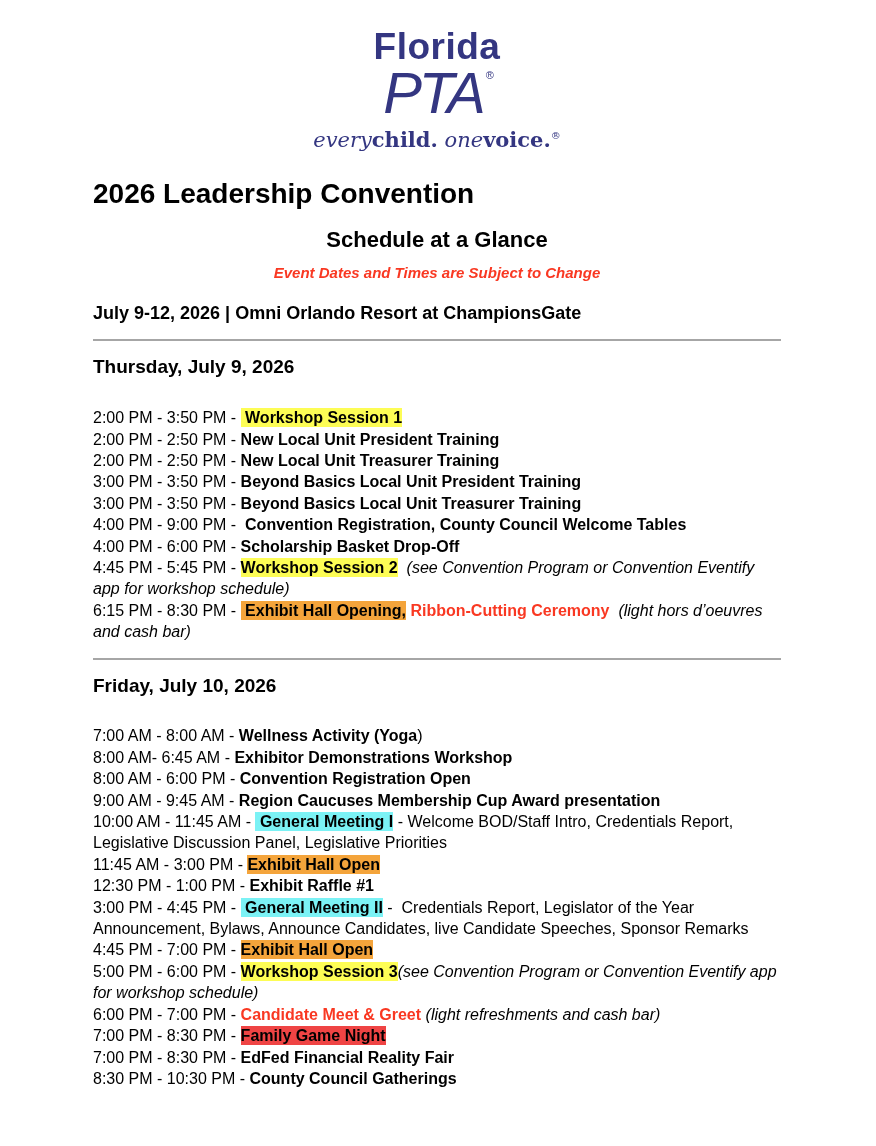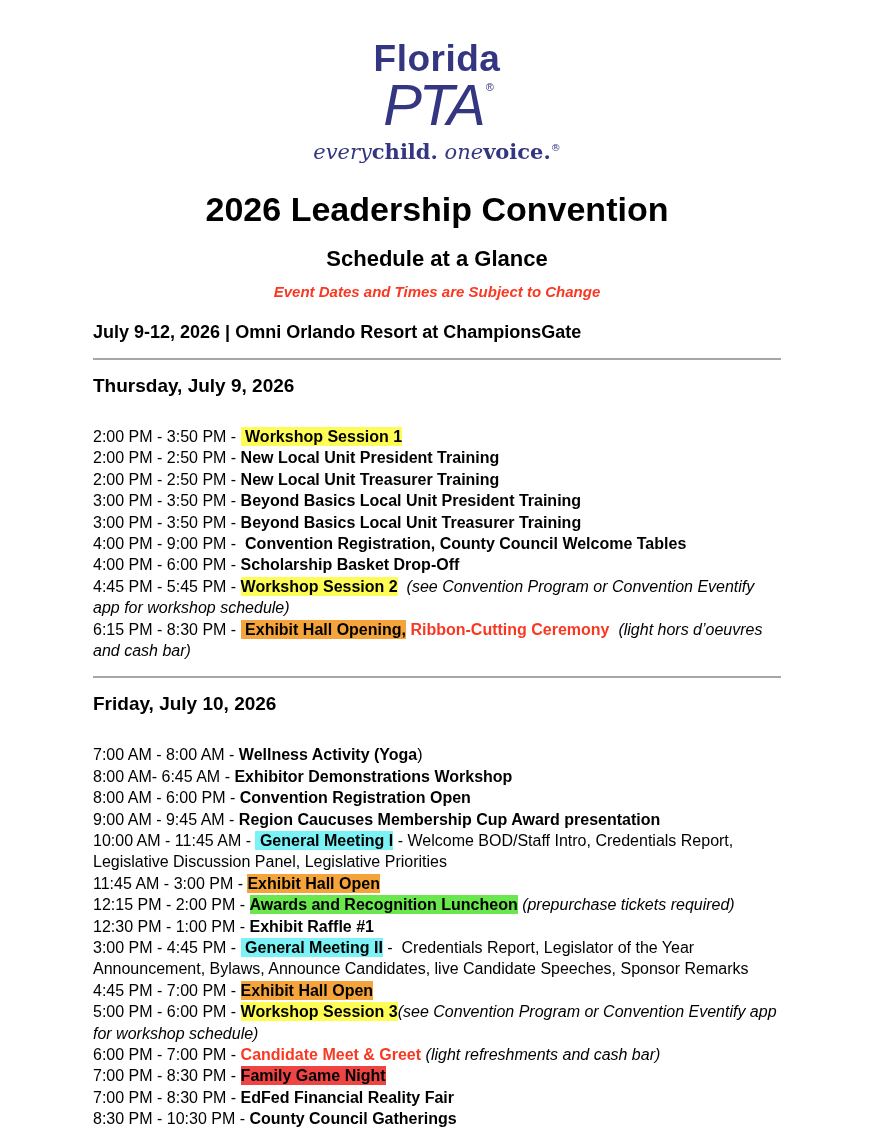--- a/index.html
+++ b/index.html
@@ -1,21 +1,21 @@
 <!DOCTYPE html>
 <html style="--navy: #343681; --red: #F93822; --rule: #A6A6A6; --text: #000000; --page-bg: #FFFFFF;"><head>
 <meta charset="utf-8">
 <style>
   * { box-sizing: border-box; }
   html, body { margin: 0; padding: 0; background: #ffffff; }
   .page {
     width: 876px;
     height: 1146px;
     background: var(--page-bg, #fff);
-    padding: 40px 95px 0 93px;
+    padding: 28px 95px 0 93px;
     overflow: hidden;
     font-family: "Liberation Sans", "DejaVu Sans", sans-serif;
     color: var(--text, #000);
   }
 
   
   .logo { text-align: center; line-height: 1; }
   .logo-florida {
     font-size: 37px; font-weight: bold; color: var(--navy);
     letter-spacing: 0.5px; line-height: 1;
@@ -34,21 +34,21 @@
     margin-top: 7px; font-size: 21px; color: var(--navy);
     font-family: "DejaVu Serif", "Liberation Serif", serif;
     line-height: 1.2;
   }
   .tg-i { font-style: italic; }
   .tg-b { font-weight: bold; }
   .tg-r { font-size: 10px; vertical-align: super; }
 
   
   .title {
-    text-align: center; font-size: 34px; font-weight: bold;
+    font-size: 28px; font-weight: bold;
     margin: 25px 0 0 0; line-height: 1.15;
   }
   .subtitle {
     text-align: center; font-size: 22px; font-weight: bold;
     margin: 18px 0 0 0; line-height: 1.1;
   }
   .notice {
     text-align: center; font-size: 15px; font-weight: bold; font-style: italic;
     color: var(--red); margin-top: 11px; line-height: 1.2;
   }
@@ -108,21 +108,20 @@
       <section class="day">
         <hr class="rule">
         <h3 class="day-heading">Friday, July 10, 2026</h3>
         <div class="events">
           <p class="event"><span>7:00 AM - 8:00 AM - </span><span class="b">Wellness Activity (Yoga</span><span>)</span></p>
           <p class="event"><span>8:00 AM- 6:45 AM - </span><span class="b">Exhibitor Demonstrations Workshop</span></p>
           <p class="event"><span>8:00 AM - 6:00 PM - </span><span class="b">Convention Registration Open</span></p>
           <p class="event"><span>9:00 AM - 9:45 AM - </span><span class="b">Region Caucuses Membership Cup Award presentation</span></p>
           <p class="event"><span>10:00 AM - 11:45 AM - </span><span class="b hl" style="background-color: rgb(123, 242, 245);"> General Meeting I</span><span> - Welcome BOD/Staff Intro, Credentials Report, Legislative Discussion Panel, Legislative Priorities</span></p>
           <p class="event"><span>11:45 AM - 3:00 PM - </span><span class="b hl" style="background-color: rgb(244, 164, 59);">Exhibit Hall Open</span></p>
-          <p class="event"><span>12:15 PM - 2:00 PM - </span><span class="b hl" style="background-color: rgb(106, 230, 79);">Awards and Recognition Luncheon</span><span> </span><span class="i">(prepurchase tickets required)</span></p>
           <p class="event"><span>12:30 PM - 1:00 PM - </span><span class="b">Exhibit Raffle #1</span></p>
           <p class="event"><span>3:00 PM - 4:45 PM - </span><span class="b hl" style="background-color: rgb(123, 242, 245);"> General Meeting II</span><span> -  Credentials Report, Legislator of the Year Announcement, Bylaws, Announce Candidates, live Candidate Speeches, Sponsor Remarks</span></p>
           <p class="event"><span>4:45 PM - 7:00 PM - </span><span class="b hl" style="background-color: rgb(244, 164, 59);">Exhibit Hall Open</span></p>
           <p class="event"><span>5:00 PM - 6:00 PM - </span><span class="b hl" style="background-color: rgb(253, 253, 85);">Workshop Session 3</span><span class="i">(see Convention Program or Convention Eventify app for workshop schedule)</span></p>
           <p class="event"><span>6:00 PM - 7:00 PM - </span><span class="b" style="color: rgb(249, 56, 34);">Candidate Meet &amp; Greet</span><span> </span><span class="i">(light refreshments and cash bar)</span></p>
           <p class="event"><span>7:00 PM - 8:30 PM - </span><span class="b hl" style="background-color: #ef4444;">Family Game Night</span></p>
           <p class="event"><span>7:00 PM - 8:30 PM - </span><span class="b">EdFed Financial Reality Fair</span></p>
           <p class="event"><span>8:30 PM - 10:30 PM - </span><span class="b">County Council Gatherings</span></p>
         </div>
       </section>

